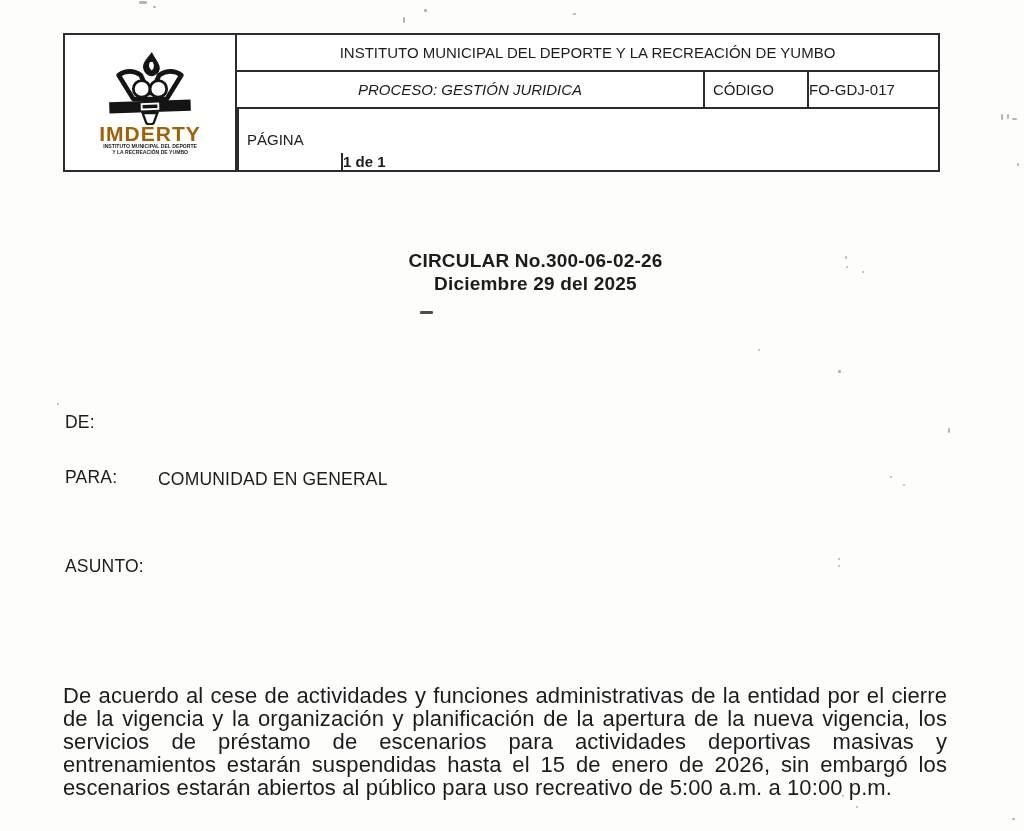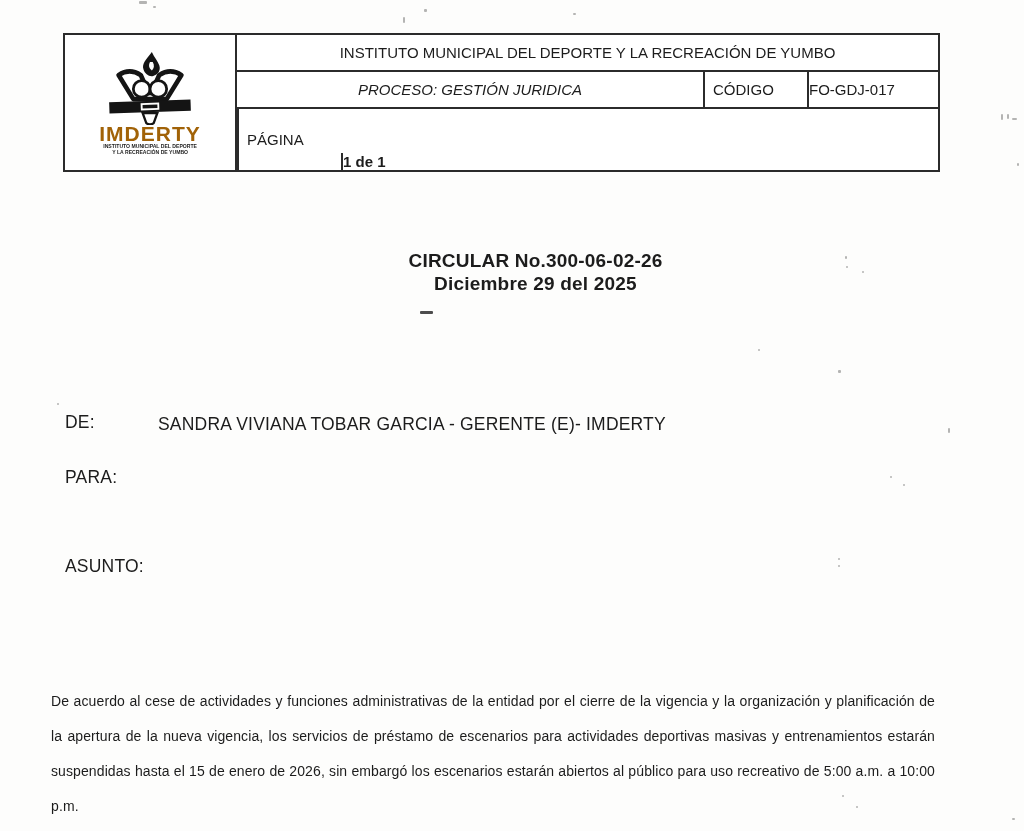--- a/index.html
+++ b/index.html
@@ -72,22 +72,22 @@
     position:absolute;left:65px;
     display:flex;font-size:17.5px;letter-spacing:.2px;
   }
   .field-row .flabel{flex:none;}
   .f-de{top:404px;margin-top:8px;}    .f-de .flabel{width:93px;}
   .f-para{top:467px;justify-content:space-between;}  .f-para .flabel{width:93px;}
   .f-asunto{top:556px;}.f-asunto .flabel{width:103px;}
   .fvalue{max-width:680px;line-height:25px;}
 
   .body-par{
-    position:absolute;left:51px;top:684px;width:884px;
-    font-size:14px;line-height:35px;letter-spacing:.1px;
+    position:absolute;left:63px;top:684px;width:884px;
+    font-size:22px;line-height:23px;letter-spacing:.1px;
     text-align:justify;
   }
 
   
   .speck{position:absolute;background:#5a5a5a;opacity:.45;border-radius:1px;}
   .dash-mark{position:absolute;background:#2e2e2e;opacity:.85;border-radius:1px;}
 </style>
 </head>
 <body>
 
@@ -137,25 +137,25 @@
     </div>
   </div>
 
   <div class="title-block">
     <div>CIRCULAR No.300-06-02-26</div>
     <div>Diciembre 29 del 2025</div>
   </div>
 
   <div class="field-row f-de">
     <div class="flabel">DE:</div>
-    <div class="fvalue">SANDRA VIVIANA TOBAR GARCIA - GERENTE (E)- IMDERTY</div>
   </div>
 
   <div class="field-row f-para">
     <div class="flabel">PARA:</div>
+    <div class="fvalue">COMUNIDAD EN GENERAL</div>
   </div>
 
   <div class="field-row f-asunto">
     <div class="flabel">ASUNTO:</div>
   </div>
 
   <div class="body-par">De acuerdo al cese de actividades y funciones administrativas de la entidad por el cierre de la vigencia y la organización y planificación de la apertura de la nueva vigencia, los servicios de préstamo de escenarios para actividades deportivas masivas y entrenamientos estarán suspendidas hasta el 15 de enero de 2026, sin embargó los escenarios estarán abiertos al público para uso recreativo de 5:00 a.m. a 10:00 p.m.</div>
 
   <div class="dash-mark" style="left:420px;top:311px;width:13px;height:3px;"></div>
   <div class="speck" style="left:139px;top:1px;width:8px;height:3px;"></div>

